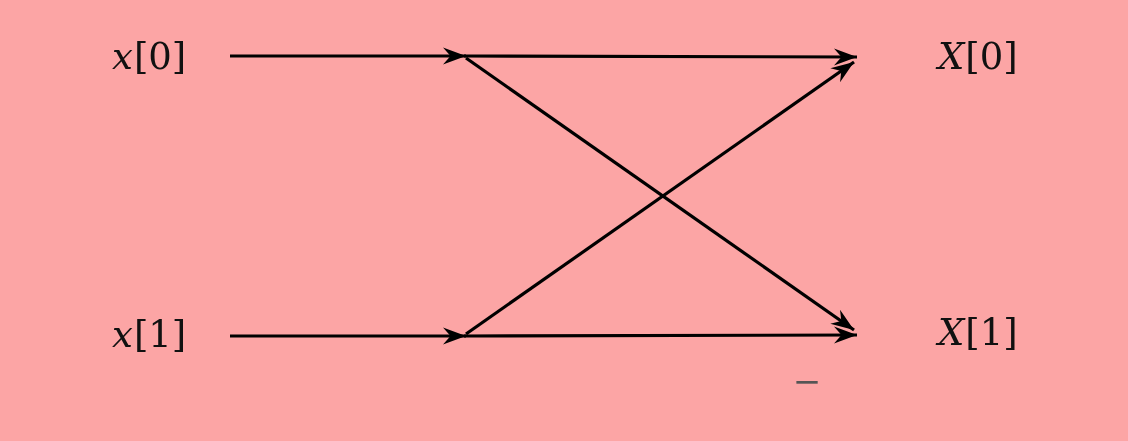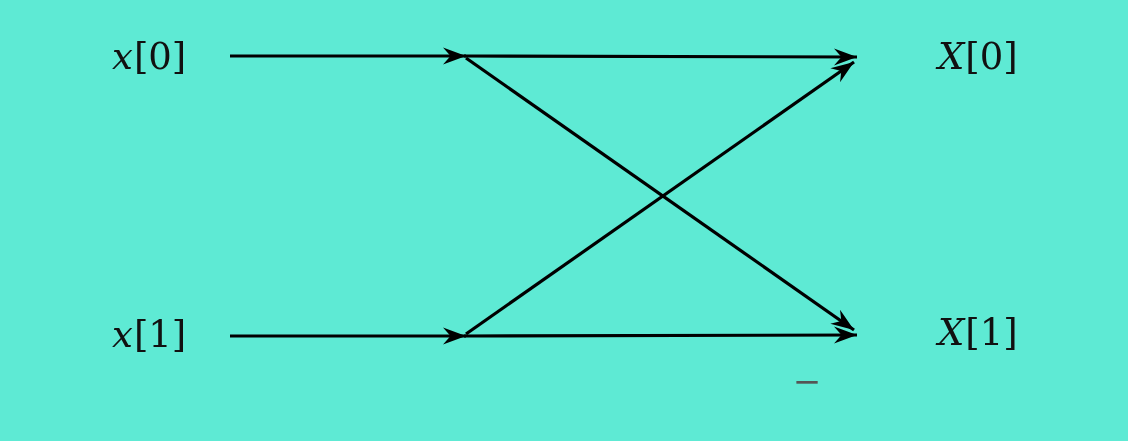--- a/index.html
+++ b/index.html
@@ -4,21 +4,21 @@
 <style>
   html, body {
     margin: 0;
     padding: 0;
     background: #ffffff;
   }
   .stage {
     position: relative;
     width: 1128px;
     height: 441px;
-    background: #5eead4;
+    background: #fca5a5;
     overflow: hidden;
     font-family: "DejaVu Serif", "Liberation Serif", serif;
   }
   .flow-svg {
     position: absolute;
     left: 0;
     top: 0;
     width: 1128px;
     height: 441px;
   }

